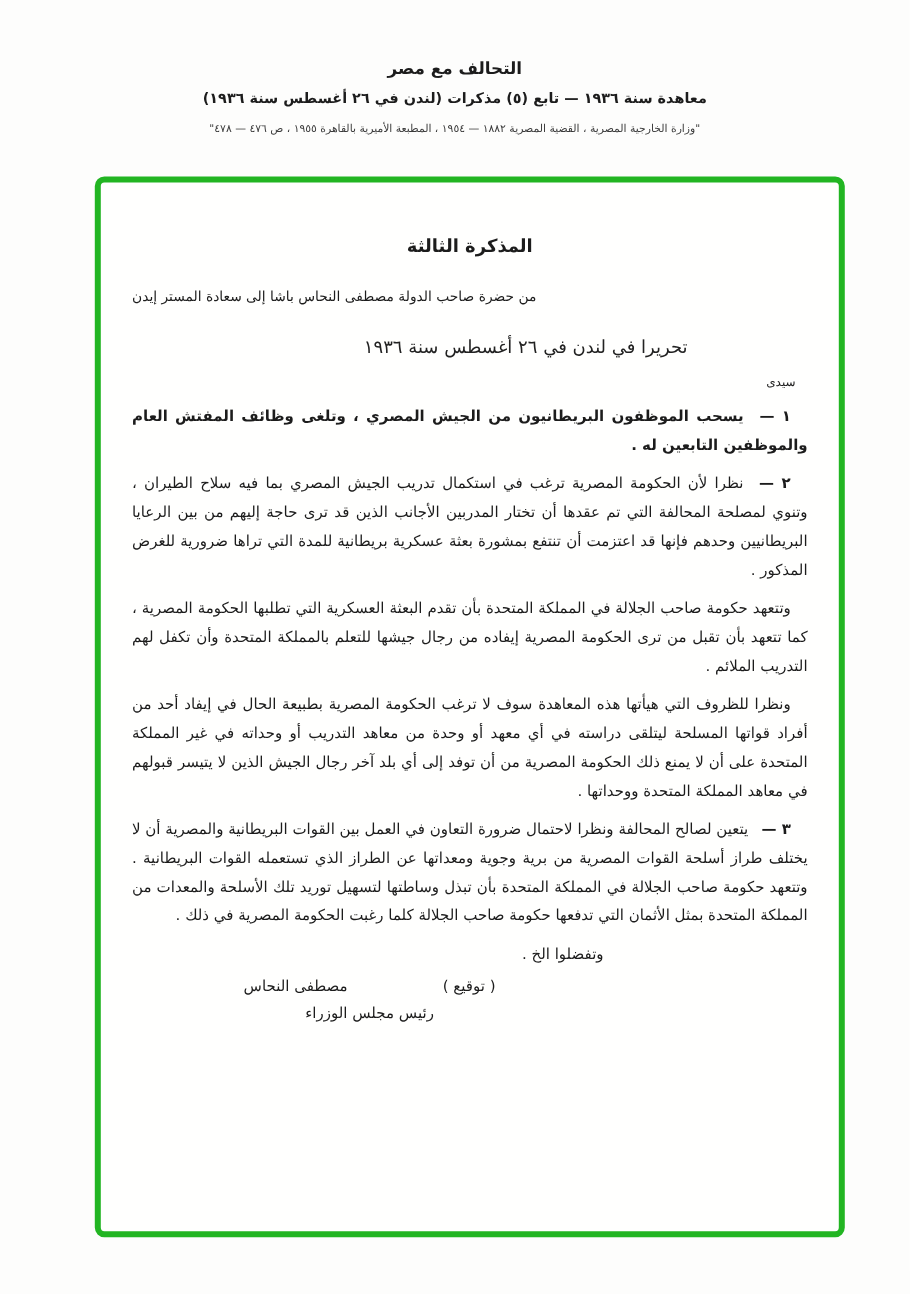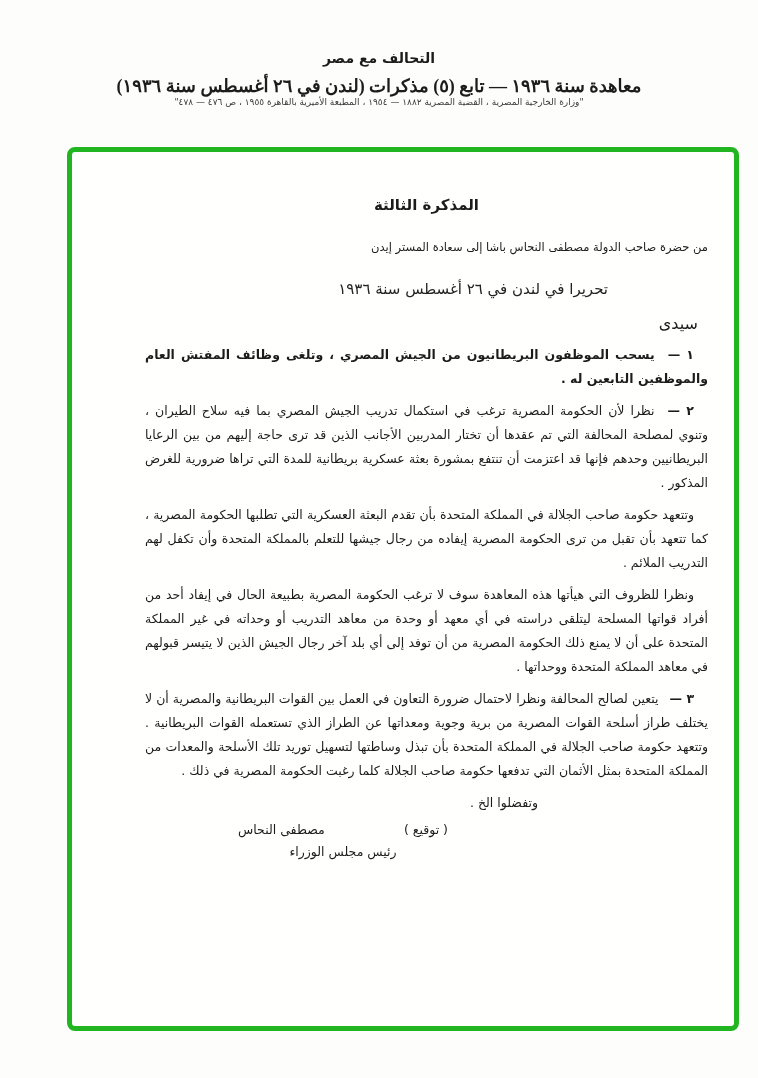--- a/index.html
+++ b/index.html
@@ -19,65 +19,63 @@
     padding-top: 50px;
     text-align: center;
     direction: rtl;
   }
   .h-title {
     font-size: 14px;
     font-weight: bold;
     margin-bottom: 9px;
   }
   .h-sub {
-    font-size: 18px;
+    font-size: 12px;
     font-weight: bold;
-    margin-bottom: 0;
-    font-family: Liberation Serif, serif;
+    margin-bottom: 14px;
   }
   .h-cite {
     font-size: 9px;
     color: #3a3a3a;
   }
   .highlight-box {
     position: absolute;
-    left: 67px;
+    left: 79px;
     top: 147px;
     width: 615px;
     height: 874px;
     border: 5px solid #22b522;
     border-radius: 8px;
     background: #fffffe;
     overflow: hidden;
-    padding-left: 47px;
   }
   .doc {
     direction: rtl;
     padding: 44px 26px 0 26px;
   }
   .doc-title {
     font-size: 15px;
     font-weight: bold;
     text-align: center;
     margin: 0 0 26px 0;
   }
   .addressee {
     font-size: 11.5px;
-    text-align: right;
+    text-align: left;
     margin: 0 0 26px 0;
   }
   .dateline {
     font-size: 15px;
     text-align: right;
     padding-right: 100px;
     margin: 0 0 16px 0;
     color: #222;
   }
   .salutation {
-    font-size: 16px;
+    font-size: 10px;
     margin: 0 0 10px 0;
     text-indent: 10px;
   }
   .para {
     font-size: 12.5px;
     line-height: 24px;
     text-align: justify;
     margin: 0 0 8px 0;
     text-indent: 14px;
   }

